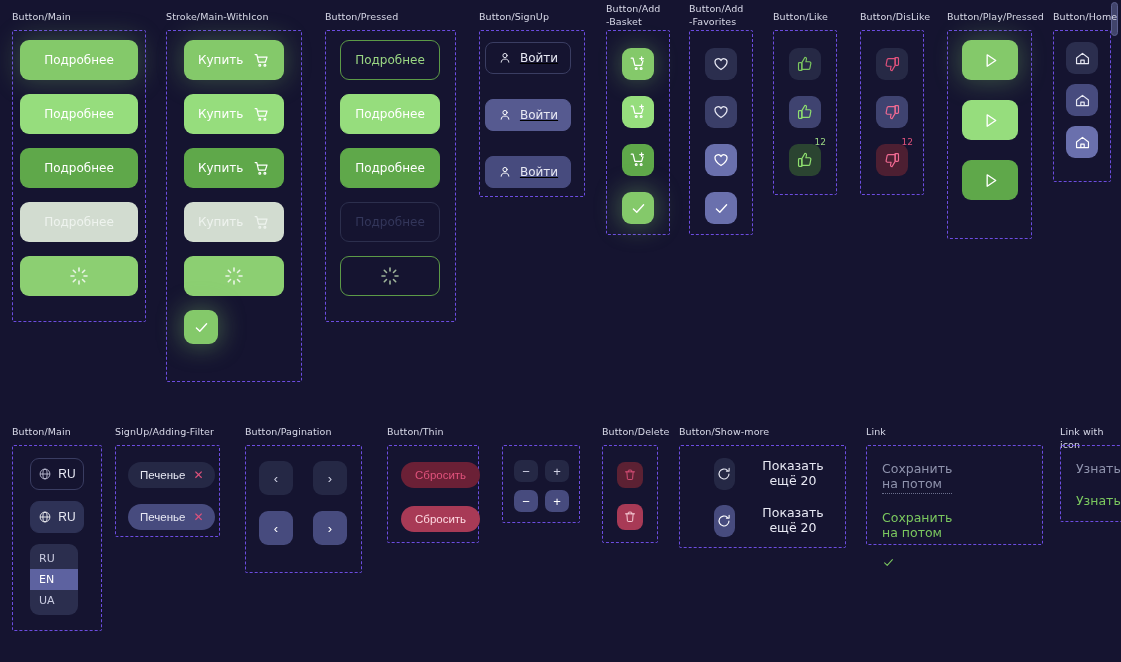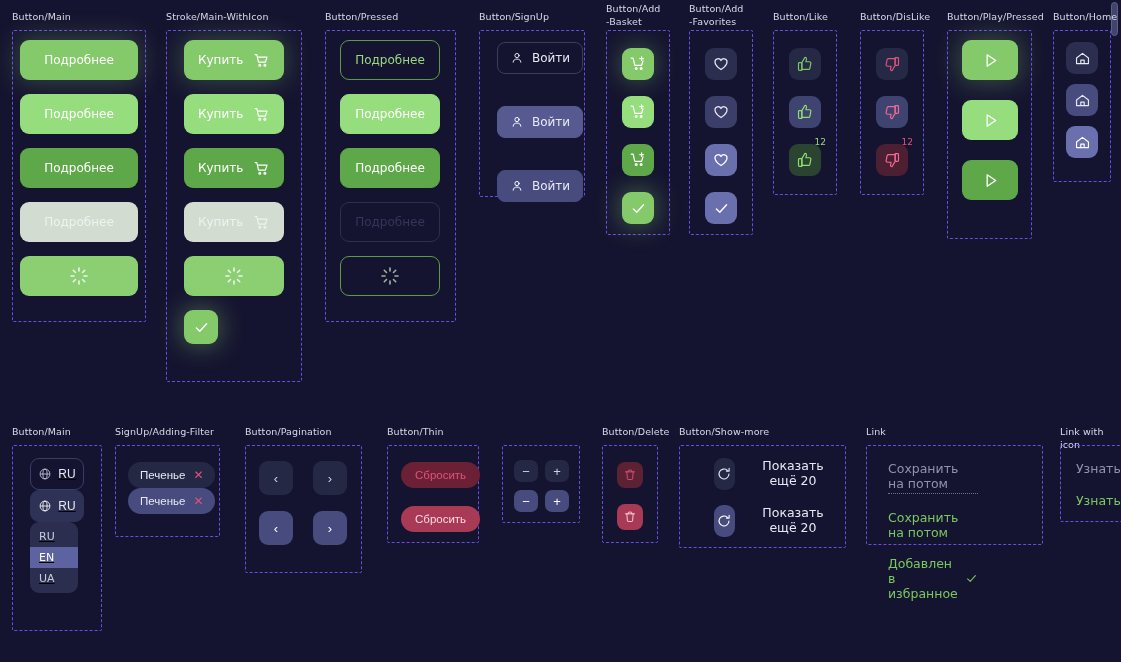--- a/index.html
+++ b/index.html
@@ -319,21 +319,21 @@
               </g>
             </svg>
           </span>
       </button>
     </div>
   </div>
 
   <div class="group" style="left:479px; top:10px;">
     <div class="group-label">Button/SignUp</div>
     <div class="frame" style="left:0; top:20px; width:106px; height:167px;"></div>
-    <div class="stack" style="left:18px; top:32px; gap:32px;">
+    <div class="stack" style="left:6px; top:32px; gap:25px;text-decoration:underline;">
       <button class="btn btn-signup">
         <span>
             <svg width="14" height="14" viewBox="0 0 20 20" fill="none" stroke="#e7e8f3" stroke-width="1.4" stroke-linecap="round">
               <circle cx="10" cy="6.5" r="3"></circle>
               <path d="M4.5 16c0-3 2.5-4.5 5.5-4.5s5.5 1.5 5.5 4.5"></path>
             </svg>
           </span>
         <span>Войти</span>
       </button>
       <button class="btn btn-signup hover">
@@ -557,21 +557,21 @@
               <path d="M8 16v-4h4v4"></path>
             </svg>
           </span>
         </button>
     </div>
   </div>
 
   <div class="group" style="left:12px; top:425px;">
     <div class="group-label">Button/Main</div>
     <div class="frame" style="left:0; top:20px; width:90px; height:186px;"></div>
-    <div class="stack" style="left:18px; top:33px; text-decoration:underline;">
+    <div class="stack" style="left:18px; top:33px; gap:11px;">
       <button class="lang-btn">
         <span>
             <svg width="14" height="14" viewBox="0 0 20 20" fill="none" stroke="#c9cbe0" stroke-width="1.2">
               <circle cx="10" cy="10" r="7"></circle>
               <ellipse cx="10" cy="10" rx="3" ry="7"></ellipse>
               <path d="M3 10h14"></path>
             </svg>
           </span>
         <span>RU</span>
       </button>
@@ -589,21 +589,21 @@
         <div class="lang-opt">RU</div>
         <div class="lang-opt sel">EN</div>
         <div class="lang-opt">UA</div>
       </div>
     </div>
   </div>
 
   <div class="group" style="left:115px; top:425px;">
     <div class="group-label">SignUp/Adding-Filter</div>
     <div class="frame" style="left:0; top:20px; width:105px; height:92px;"></div>
-    <div class="stack" style="left:13px; top:37px; ">
+    <div class="stack" style="left:13px; top:37px; gap:16px;">
       <button class="chip">
         <span>Печенье</span>
         <span class="x">✕</span>
       </button>
       <button class="chip hover">
         <span>Печенье</span>
         <span class="x">✕</span>
       </button>
     </div>
   </div>
@@ -712,25 +712,24 @@
             </svg>
           </span>
         <span class="txt">Показать ещё 20</span>
       </button>
     </div>
   </div>
 
   <div class="group" style="left:866px; top:425px;">
     <div class="group-label">Link</div>
     <div class="frame" style="left:0; top:20px; width:177px; height:100px;"></div>
-    <div class="stack" style="left:22px; top:36px; gap:16px; align-items:flex-start;">
+    <div class="stack" style="left:16px; top:36px; gap:16px; align-items:flex-start;">
       <a class="lnk muted">Сохранить на потом</a>
       <a class="lnk green">Сохранить на потом</a>
       <a class="lnk green">
-        <span>Добавлен в избранное</span>
         <span>
             <svg width="13" height="13" viewBox="0 0 20 20" fill="none" stroke="#7bc85f" stroke-width="1.6" stroke-linecap="round" stroke-linejoin="round">
               <path d="M4 10.5l4 4 8-9"></path>
             </svg>
           </span>
       </a>
     </div>
   </div>
 
   <div class="group" style="left:1060px; top:425px;">

